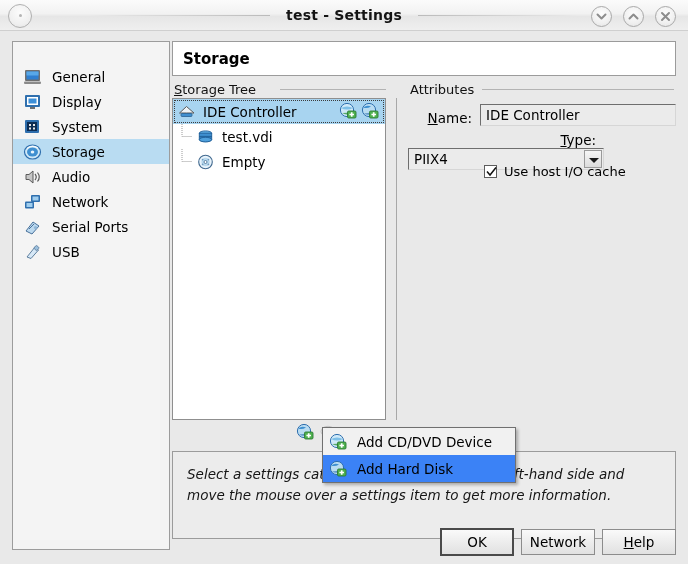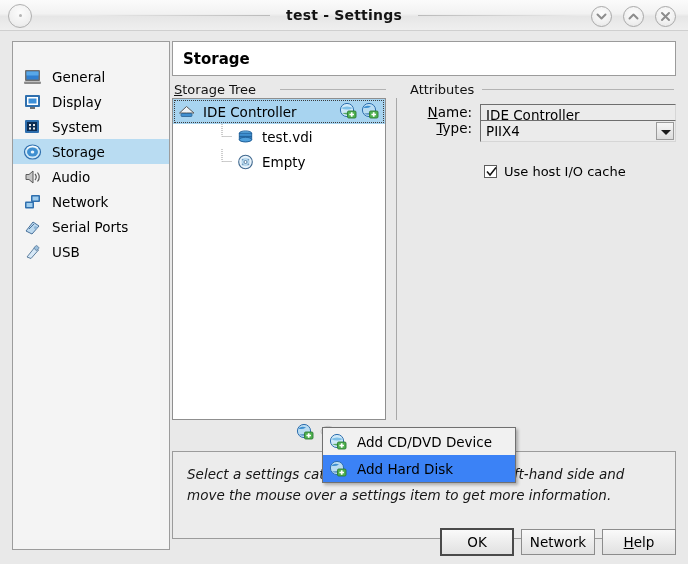--- a/index.html
+++ b/index.html
@@ -99,38 +99,38 @@
   .tree-row {
     position: relative; height: 25px; display: flex; align-items: center;
     font-size: 13.5px; cursor: pointer; white-space: nowrap;
   }
   #tree-row-controller {
     background: #a8d4f0; outline: 1px dotted #3b3b3b; outline-offset: -2px;
   }
   .tree-ico { width: 20px; height: 18px; margin-right: 6px; flex: 0 0 20px; position: relative; }
   .row-actions { position: absolute; right: 4px; top: 3px; display: flex; gap: 2px; }
 
-  .tree-child { padding-left: 23px; margin-left: 40px; }
+  .tree-child { padding-left: 23px; }
   .tree-elbow {
     position: absolute; left: 6px; top: 0; width: 14px; height: 25px;
   }
 
   
   #tree-toolbar {
     position: absolute; left: 124px; top: 381px; width: 92px; height: 20px;
     display: flex; gap: 3px; align-items: center;
   }
   .tb-btn { width: 20px; height: 18px; position: relative; cursor: pointer; }
 
   
   #splitter { position: absolute; left: 224px; top: 57px; width: 1px; height: 322px; background: #a8a8a8; }
 
   
   #attr-area { position: absolute; left: 236px; top: 57px; width: 268px; height: 110px; }
-  .attr-row { position: absolute; left: 0; display: flex; align-items: flex-start; }
+  .attr-row { position: absolute; left: 0; display: flex; align-items: flex-end; }
   .attr-label { width: 72px; text-align: right; padding-right: 8px; font-size: 13.5px; }
   .field {
     background: #ebebeb;
     border: 1px solid #8a8a8a;
     border-top-color: #6e6e6e; border-left-color: #6e6e6e;
     border-right-color: #d6d6d6; border-bottom-color: #d6d6d6;
     height: 22px; display: flex; align-items: center;
     padding-left: 5px; font-size: 13.5px;
   }
   #attr-name-field { width: 196px; }
@@ -433,21 +433,21 @@
 
     <div id="attr-area">
 
       <div class="attr-row" style="top:6px;">
         <span class="attr-label">
           <u>N</u><span>ame:</span>
         </span>
         <span class="field" id="attr-name-field">IDE Controller</span>
       </div>
 
-      <div class="attr-row" style="top:22px;">
+      <div class="attr-row" style="top:34px;flex-direction:column;">
         <span class="attr-label">
           <u>T</u><span>ype:</span>
         </span>
         <span class="field" id="attr-type-field">
           <span>PIIX4</span>
           <span id="type-arrow-btn"></span>
         </span>
       </div>
 
       <div id="cache-row">

